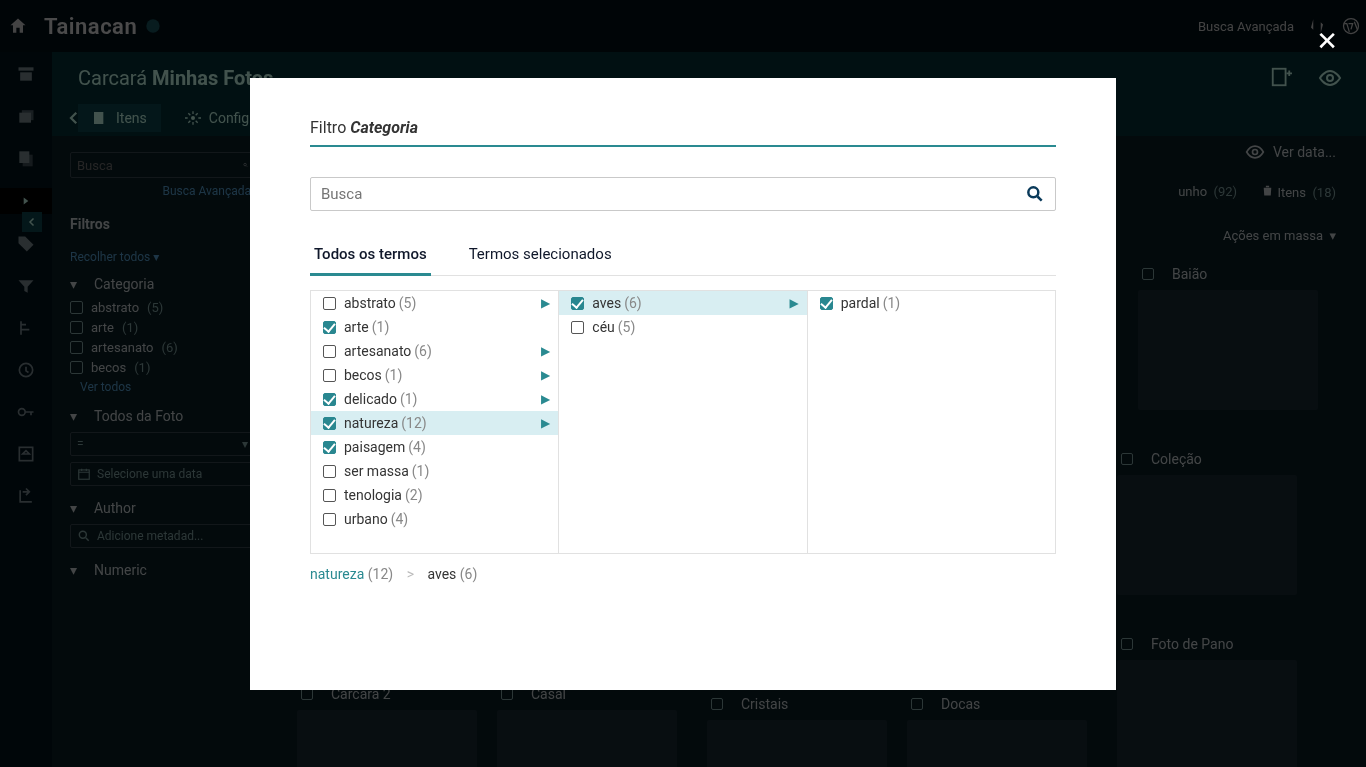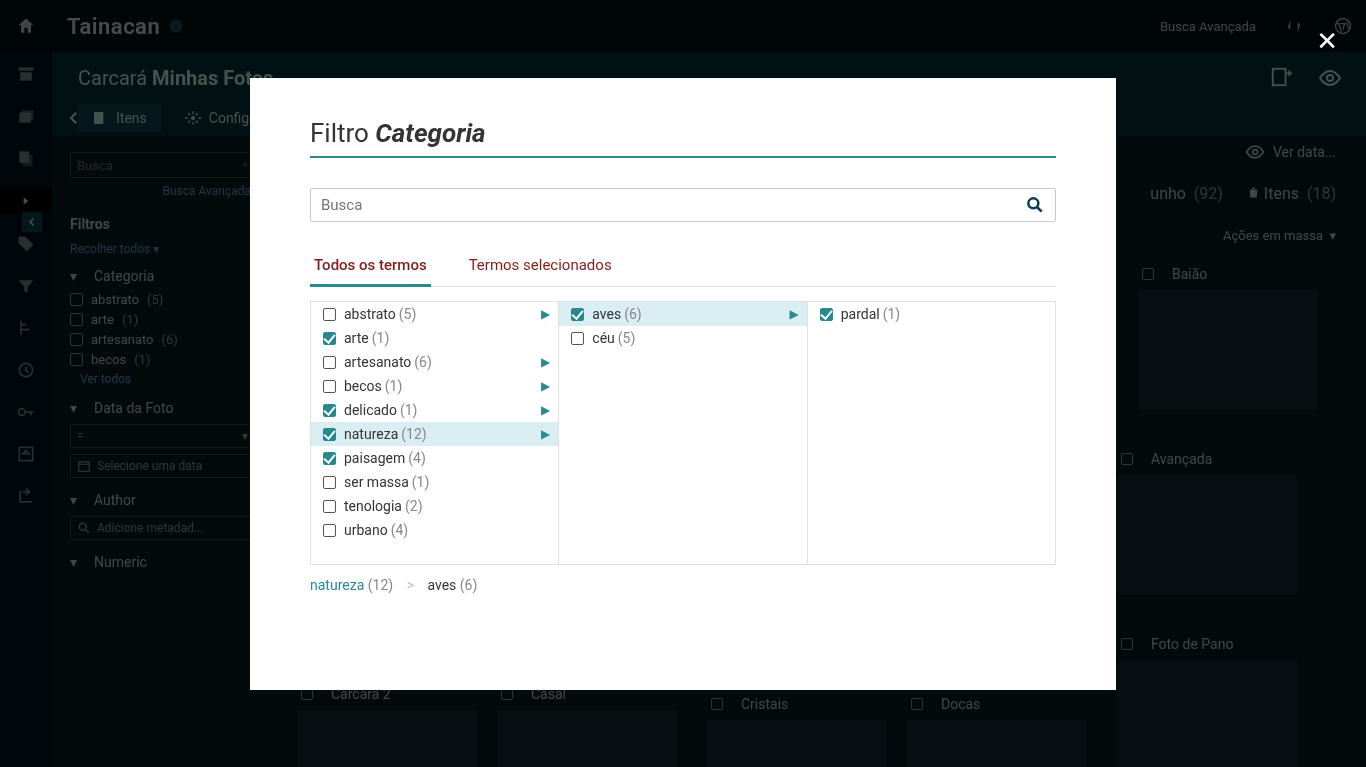--- a/index.html
+++ b/index.html
@@ -1,20 +1,20 @@
 <!DOCTYPE html>
 <html><head>
 <meta charset="utf-8">
 <style>
 * { box-sizing: border-box; margin: 0; padding: 0; font-family: -apple-system, BlinkMacSystemFont, "Segoe UI", Roboto, "Helvetica Neue", Arial, sans-serif; }
 html, body { width: 1366px; height: 767px; overflow: hidden; background: #000; }
 
 
 .app { position: absolute; inset: 0; background: #051821; color: #e6e6e6; }
-.topbar { height: 52px; display: flex; align-items: center; padding: 0 12px; gap: 27px; background: #021018; }
+.topbar { height: 52px; display: flex; align-items: center; padding: 0 4px; gap: 12px; background: #021018; }
 .topbar .home { width: 28px; height: 28px; display:flex; align-items:center; justify-content:center; }
 .topbar .brand { font-size: 22px; font-weight: 600; letter-spacing: 0.5px; color:#e6e6e6; display:flex; align-items:center; gap:6px; }
 .topbar .spacer { flex: 1; }
 .search-top { display:flex; align-items:center; border:1px solid #2b3a42; border-radius:3px; padding:4px 8px; width:220px; color:#8a9aa3; }
 .search-top input { background:transparent; border:none; color:#8a9aa3; outline:none; flex:1; font-size:13px; }
 .topbar .adv { font-size:13px; color:#d0d0d0; }
 .topbar .ico { width:22px; height:22px; display:flex; align-items:center; justify-content:center; color:#d0d0d0; }
 
 .leftbar { position:absolute; top:52px; left:0; bottom:0; width:52px; background:#02131c; display:flex; flex-direction:column; align-items:center; padding-top:10px; gap:18px; color:#7f8f97; }
 .leftbar .li { width:24px; height:24px; display:flex; align-items:center; justify-content:center; }
@@ -27,54 +27,54 @@
 .coll-head .tab { display:flex; align-items:center; gap:8px; padding:6px 14px; color:#cfe; font-size:14px; }
 .coll-head .tab.active { background:#0d4a52; }
 .coll-head .actions { position:absolute; top:14px; right:24px; display:flex; gap:26px; color:#cfe; }
 .coll-head .back { position:absolute; left:6px; top:50px; width:32px; height:32px; display:flex; align-items:center; justify-content:center; color:#cfe; }
 
 .page { position:absolute; top:136px; left:52px; right:0; bottom:0; background:#0b1f26; display:flex; }
 .sidepanel { width:215px; padding:16px 12px 16px 18px; color:#cfd7da; font-size:13px; }
 .sidepanel .searchbox { border:1px solid #3a4a52; border-radius:2px; display:flex; align-items:center; padding:4px 6px; margin-bottom:6px; }
 .sidepanel .searchbox input { background:transparent; border:none; outline:none; color:#cfd7da; flex:1; font-size:13px; }
 .sidepanel .adv2 { color:#5aa6d8; font-size:12px; text-align:right; margin-bottom:18px; padding-right:4px; }
-.sidepanel h4 { font-size:14px; font-weight:700; margin-bottom:10px; }
+.sidepanel h4 { font-size:14px; font-weight:700; margin-bottom:18px; }
 .sidepanel .coll { color:#5aa6d8; font-size:12px; margin-bottom:12px; }
 .sidepanel .filter-block { margin-bottom:14px; }
 .sidepanel .fb-head { display:flex; align-items:center; gap:10px; margin:12px 0 8px; font-size:14px; }
 .sidepanel .opt { display:flex; align-items:center; gap:8px; font-size:13px; margin:5px 0; }
 .sidepanel .cb { width:13px; height:13px; border:1.5px solid #8aa; border-radius:2px; }
 .sidepanel .count { color:#8aa; }
 .sidepanel .vertodos { color:#5aa6d8; font-size:12px; margin-left:10px; margin-top:4px; }
 .sidepanel .drop { border:1px solid #3a4a52; border-radius:2px; padding:4px 6px; margin-top:6px; display:flex; align-items:center; gap:6px; color:#8aa; font-size:12px; }
 
 .content { flex:1; padding:18px 30px; color:#cfd7da; position:relative; }
 .content .topright { position:absolute; top:6px; right:30px; display:flex; align-items:center; gap:8px; color:#cfd7da; font-size:14px; }
-.content .statusrow { position:absolute; top:48px; right:30px; display:flex; gap:24px; font-size:16px; color:#cfd7da; }
+.content .statusrow { position:absolute; top:48px; right:30px; display:flex; gap:24px; font-size:13px; color:#cfd7da; }
 .content .statusrow .ct { color:#8aa; }
 .content .bulk { position:absolute; top:92px; right:30px; font-size:13px; color:#cfd7da; }
 .content .grid { position:absolute; top:140px; left:30px; right:30px; bottom:0; }
 .card { position:absolute; width:190px; }
 .card .chk { width:12px; height:12px; border:1.5px solid #8aa; border-radius:2px; display:inline-block; margin-right:10px; }
 .card .name { font-size:14px; display:flex; align-items:center; gap:8px; margin-left:4px; }
 .card .thumb { margin-top:8px; width:180px; height:120px; background:#1a2e36; border-radius:2px; }
 
 
 .overlay { position:absolute; inset:0; background:rgba(0,0,0,0.68); z-index:50; }
 .modal { position:absolute; left:250px; top:78px; width:866px; height:612px; background:#fff; color:#343434; padding:40px 60px 34px 60px; }
 .overlay .close { position:absolute; top:26px; right:28px; color:#fff; font-size:26px; cursor:pointer; }
 
-.modal h2 { font-size:26px; font-weight:400; border-bottom:2px solid #2a8a91; padding-bottom:8px; }
+.modal h2 { font-size:16px; font-weight:400; border-bottom:2px solid #2a8a91; padding-bottom:8px; }
 .modal h2 .em { font-style:italic; font-weight:700; }
 .modal .msearch { margin-top:30px; border:1px solid #c9c9c9; border-radius:2px; display:flex; align-items:center; padding:6px 10px; }
 .modal .msearch input { flex:1; border:none; outline:none; font-size:15px; color:#444; }
 .modal .msearch .msicon { color:#0a3a5a; }
 
 .modal .mtabs { margin-top:26px; display:flex; gap:34px; border-bottom:1px solid #e1e1e1; }
-.modal .mtab { padding:8px 4px 10px; font-size:15px; color:#7f1d1d; cursor:pointer; }
+.modal .mtab { padding:8px 4px 10px; font-size:15px; color:#0f172a; cursor:pointer; }
 .modal .mtab.active { border-bottom:3px solid #2a8a91; margin-bottom:-1px; font-weight:500; }
 
 .columns { border:1px solid #e1e1e1; margin-top:14px; height:264px; display:flex; }
 .col { flex:1; border-right:1px solid #e1e1e1; overflow:auto; }
 .col:last-child { border-right:none; }
 .term { display:flex; align-items:center; padding:4px 10px 4px 12px; font-size:14px; height:24px; position:relative; }
 .term.sel { background:#d8eef2; }
 .term .tcb { width:13px; height:13px; border:1.5px solid #555; border-radius:2px; margin-right:8px; position:relative; flex-shrink:0; }
 .term .tcb.ch { background:#298790; border-color:#298790; }
 .term .tcb.ch::after { content:""; position:absolute; left:2px; top:-1px; width:5px; height:9px; border:solid #fff; border-width:0 2px 2px 0; transform:rotate(40deg); }
@@ -269,21 +269,21 @@
             <div class="opt">
               <span class="cb"></span>
               <span>becos</span> 
               <span class="count">(1)</span>
             </div>
           </div>
         <div class="vertodos">Ver todos</div>
       </div>
 
       <div class="filter-block">
-        <div class="fb-head">▾ &nbsp;<span>Data da Foto</span></div>
+        <div class="fb-head">▾ &nbsp;<span>Todos da Foto</span></div>
         <div class="drop">
             <span>=</span>
             <span style="margin-left:auto">▾</span>
           </div>
         <div class="drop">
           <svg width="14" height="14" viewBox="0 0 24 24" fill="none" stroke="#8aa" stroke-width="2">
               <rect x="3" y="5" width="18" height="16"></rect>
               <path d="M3 9h18M8 3v4M16 3v4"></path>
             </svg>
           <span>Selecione uma data</span>
@@ -328,21 +328,21 @@
           <div class="card" style="left: 820px; top: -10px; padding-left: 21px;">
             <div class="name">
               <span class="chk"></span>
               <span>Baião</span>
             </div>
             <div class="thumb"></div>
           </div>
           <div class="card" style="left: 820px; top: 175px;">
             <div class="name">
               <span class="chk"></span>
-              <span>Avançada</span>
+              <span>Coleção</span>
             </div>
             <div class="thumb"></div>
           </div>
           <div class="card" style="left: 820px; top: 360px;">
             <div class="name">
               <span class="chk"></span>
               <span>Foto de Pano</span>
             </div>
             <div class="thumb"></div>
           </div>

